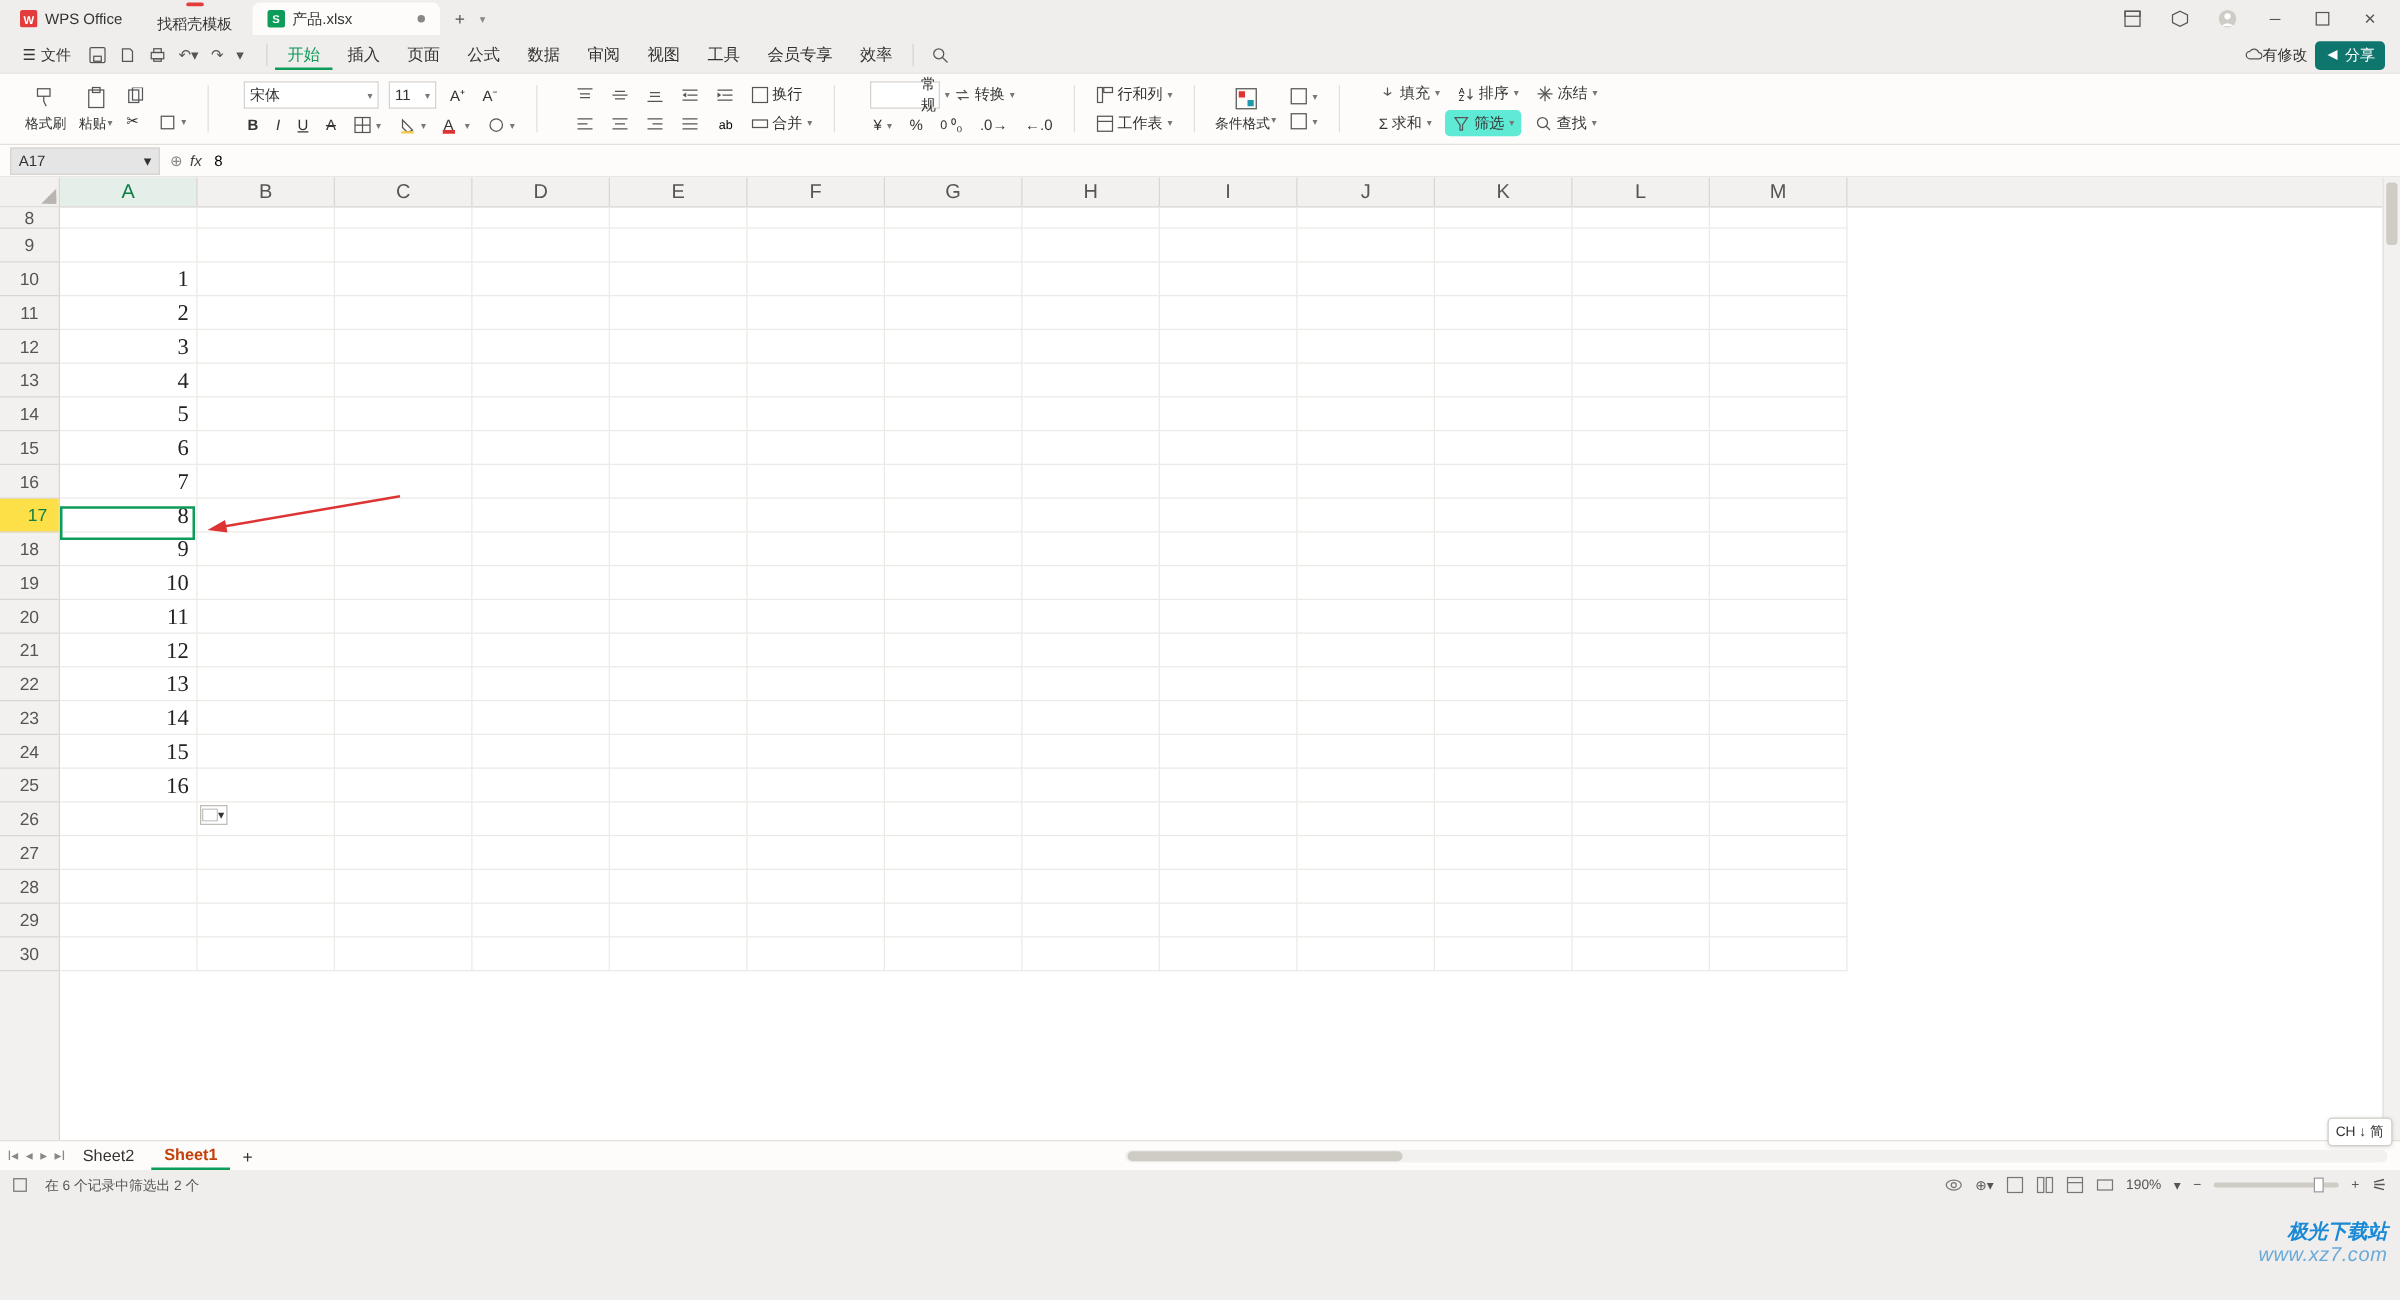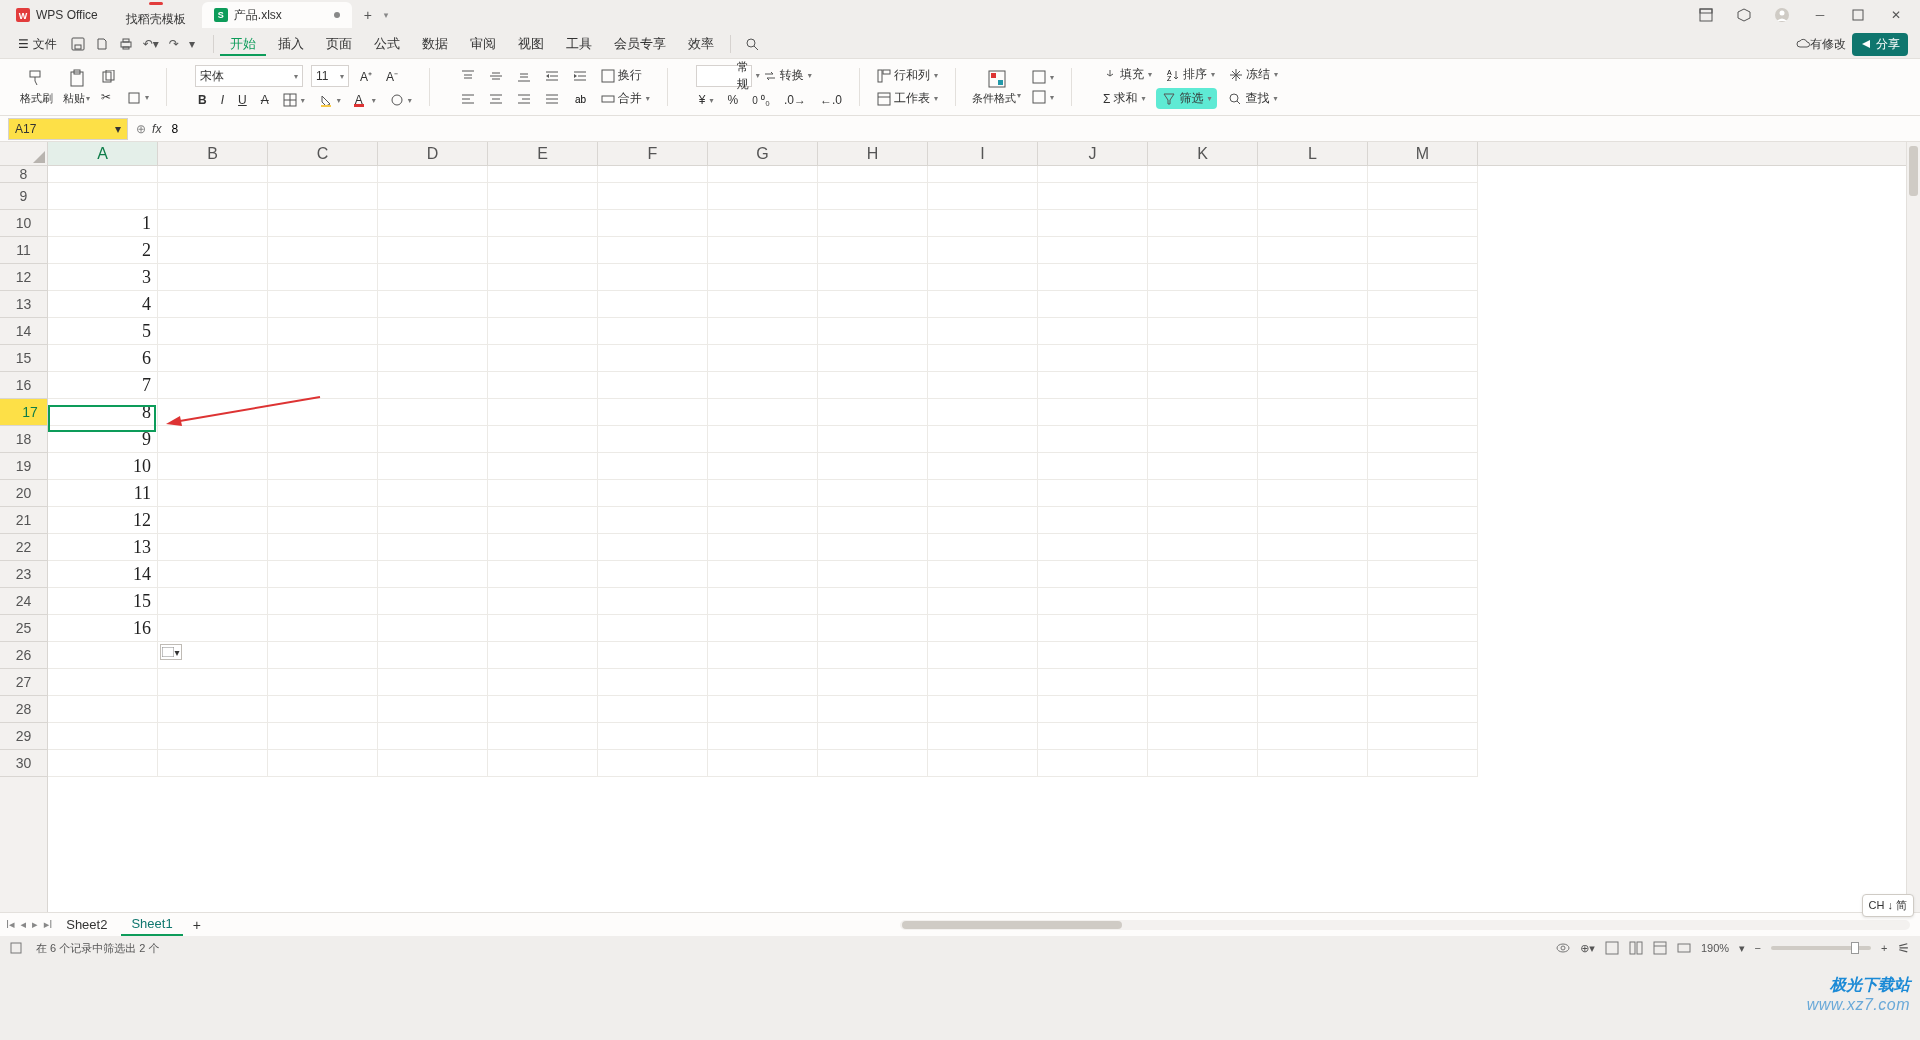--- a/index.html
+++ b/index.html
@@ -30,21 +30,21 @@
 .ribbon .btn-big { display: flex; flex-direction: column; align-items: center; justify-content: center; gap: 2px; font-size: 11px; cursor: pointer; padding: 0 2px;}
 .ribbon .btn-sm { display: flex; align-items: center; gap: 3px; font-size: 12px; cursor: pointer; padding: 1px 3px; color: #333; }
 .ribbon .btn-sm.active-filter { background: #5eead4; border-radius: 4px; padding: 2px 6px;}
 .ribbon .col2 { display: flex; flex-direction: column; gap: 4px; }
 .ribbon .row-h { display: flex; align-items: center; gap: 8px; margin-left: 14px; }
 .ribbon select, .ribbon .combo { height: 22px; border: 1px solid #d6d2cf; background: #fff; font-size: 12px; padding: 0 4px; }
 .ribbon .combo { display: flex; align-items: center; justify-content: space-between; gap: 6px; }
 .ribbon .tiny-input { width: 38px; }
 .ribbon .dd { font-size: 8px; color: #777; margin-left: 1px; }
 .namebox-row { height: 26px; background: #fdfcfb; display: flex; align-items: center; border-bottom: 1px solid #e3e0dc; }
-.namebox { width: 120px; height: 22px; border: 1px solid #d6d2cf; margin: 0 8px; display: flex; align-items: center; padding: 0 6px; font-size: 12px; background: #fde047; justify-content: space-between;}
+.namebox { width: 120px; height: 22px; border: 1px solid #d6d2cf; margin: 0 8px; display: flex; align-items: center; padding: 0 6px; font-size: 12px; background: #e5e5e5; justify-content: space-between;}
 .fx-lbl { font-style: italic; color: #404040; margin: 0 6px; }
 .fx-input { flex: 1; border: none; outline: none; font-size: 12px; background: transparent; padding: 0 4px;}
 .sheet-area { position: relative; background: #fff; height: 770px; }
 .corner { position: absolute; left: 0; top: 0; width: 48px; height: 24px; background: #f3f1ef; border-right: 1px solid #d9d6d2; border-bottom: 1px solid #d9d6d2; }
 .corner::after { content:""; position:absolute; right:2px; bottom:2px; border: 6px solid transparent; border-right-color:#b8b4af; border-bottom-color:#b8b4af;}
 .col-headers { position: absolute; left: 48px; top: 0; right: 14px; height: 24px; display: flex; background: #f3f1ef; border-bottom: 1px solid #d9d6d2; }
 .col-h { width: 110px; text-align: center; font-size: 16px; color: #555; border-right: 1px solid #d9d6d2; display: flex; align-items: center; justify-content: center; cursor: pointer;}
 .col-h.sel { background: #e4efe9; color: #0d7c48; }
 .row-headers { position: absolute; left: 0; top: 24px; width: 48px; bottom: 0; background: #f3f1ef; border-right: 1px solid #d9d6d2; }
 .row-h-cell { height: 27px; text-align: center; font-size: 14px; color: #555; border-bottom: 1px solid #d9d6d2; display: flex; align-items: center; justify-content: center; cursor: pointer;}
@@ -55,21 +55,21 @@
 .grid-row.first { height: 17px; }
 .grid-cell { width: 110px; border-right: 1px solid #eceae6; border-bottom: 1px solid #eceae6; display: flex; align-items: center; justify-content: flex-end; padding: 0 6px; font-size: 18px; font-family: "SimSun", serif; color: #222;}
 .active-cell-border { position: absolute; border: 2px solid #0d9c5a; pointer-events: none; }
 .fill-handle-menu { position: absolute; width: 22px; height: 16px; border: 1px solid #bfbbb5; background: #fff; display: flex; align-items: center; justify-content: center; font-size: 10px; }
 .arrow-annot { position: absolute; pointer-events: none; }
 .vscroll { position: absolute; right: 0; top: 0; width: 14px; bottom: 0; background: #f3f1ef; border-left: 1px solid #e3e0dc;}
 .vscroll .thumb { position: absolute; left: 2px; right: 2px; top: 4px; height: 50px; background: #cfcbc5; border-radius: 3px;}
 .sheet-tabs { height: 24px; background: #fdfcfb; border-top: 1px solid #e3e0dc; display: flex; align-items: center; padding: 0 6px; gap: 4px; position: relative;}
 .sheet-tabs .nav { display: flex; gap: 6px; color: #888; font-size: 11px;}
 .sheet-tab { padding: 3px 10px; font-size: 13px; cursor: pointer;}
-.sheet-tab.active { color: #0f766e; border-bottom: 2px solid #0d9c5a; font-weight: normal;}
+.sheet-tab.active { color: #c2410c; border-bottom: 2px solid #0d9c5a; font-weight: bold;}
 .hscroll { position: absolute; left: 900px; right: 10px; height: 10px; top: 7px; background: #f3f1ef; border-radius: 5px;}
 .hscroll .thumb { position: absolute; left: 2px; width: 220px; top: 1px; bottom: 1px; background: #cfcbc5; border-radius: 4px;}
 .statusbar { height: 24px; background: #f0eeec; display: flex; align-items: center; padding: 0 10px; gap: 14px; font-size: 11px; color: #555;}
 .statusbar .right { margin-left: auto; display: flex; align-items: center; gap: 10px;}
 .zoom-slider { width: 100px; height: 4px; background: #cfcbc5; position: relative; border-radius: 2px;}
 .zoom-slider .knob { position: absolute; width: 8px; height: 12px; background: #fff; border: 1px solid #999; top: -4px; left: 80%;}
 .ime-badge { position: absolute; right: 6px; top: 752px; background: #fff; border: 1px solid #cfcbc5; border-radius: 4px; padding: 3px 6px; font-size: 11px; box-shadow: 0 1px 3px rgba(0,0,0,.1); z-index: 50;}
 .watermark { position: absolute; right: 10px; bottom: 26px; font-size: 14px; font-style: italic; z-index: 60; color: #1b8ad6; text-align: right;}
 .watermark .l1 { font-weight: bold; font-size: 16px;}
 .watermark .l2 { font-size: 16px; color: #6aa9d8; letter-spacing: 0.5px;}

